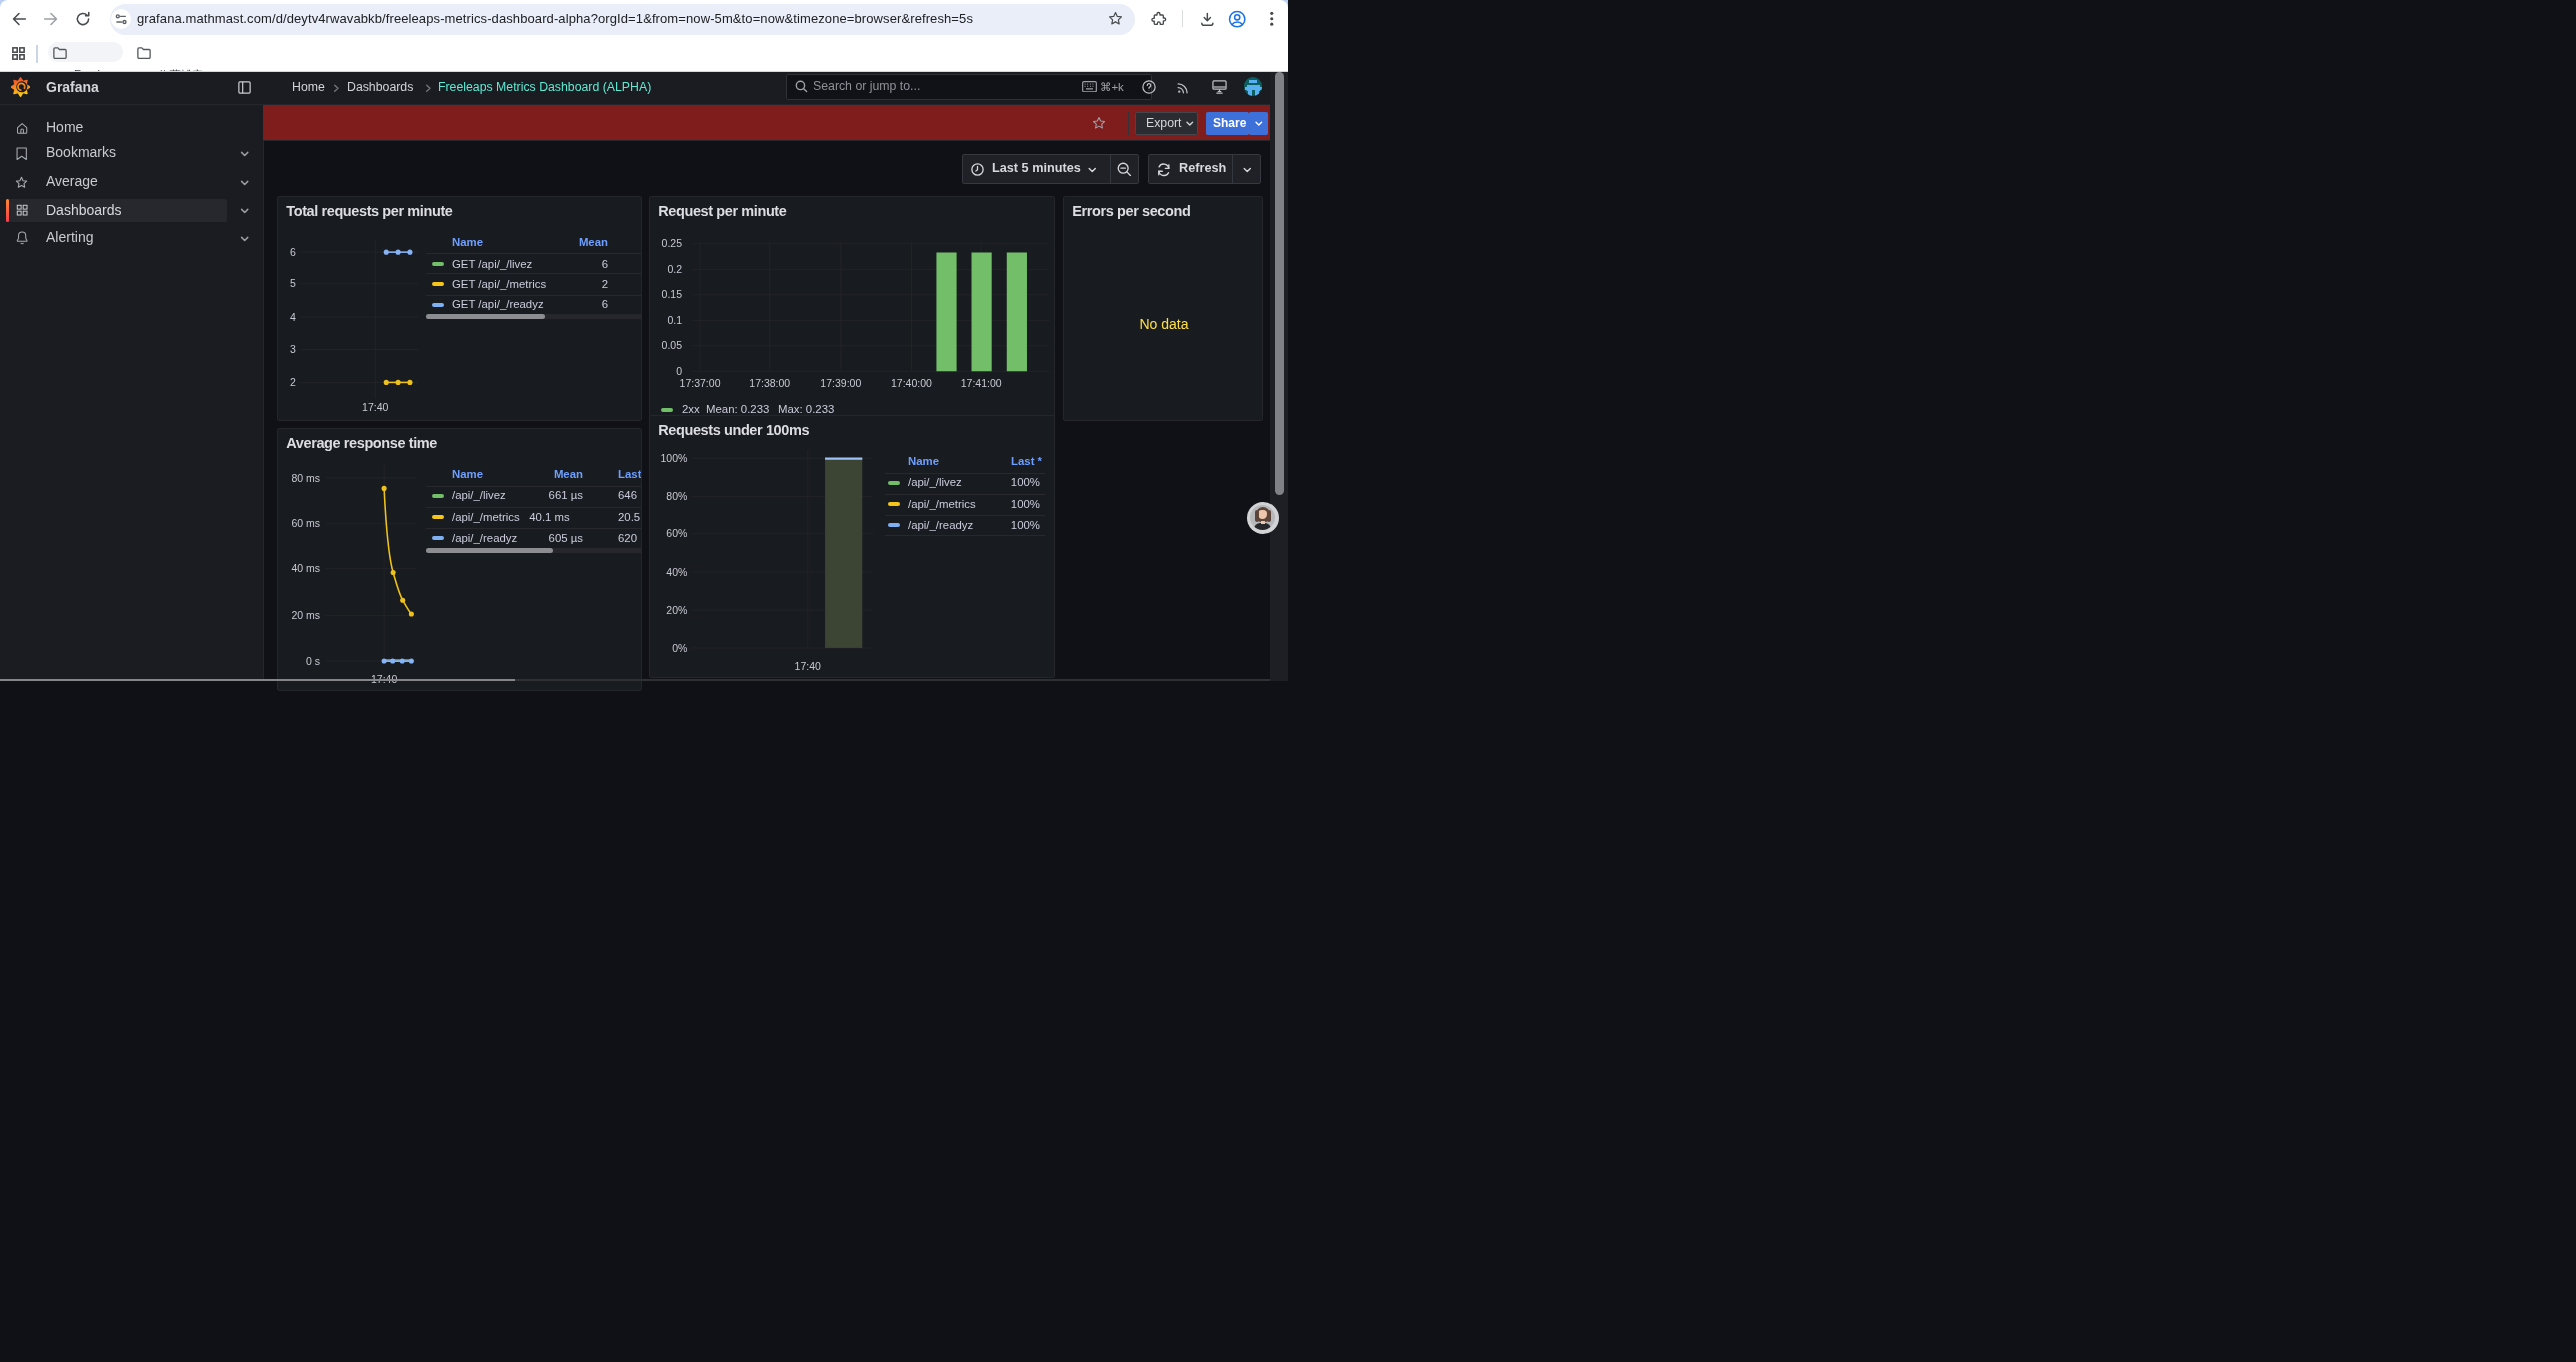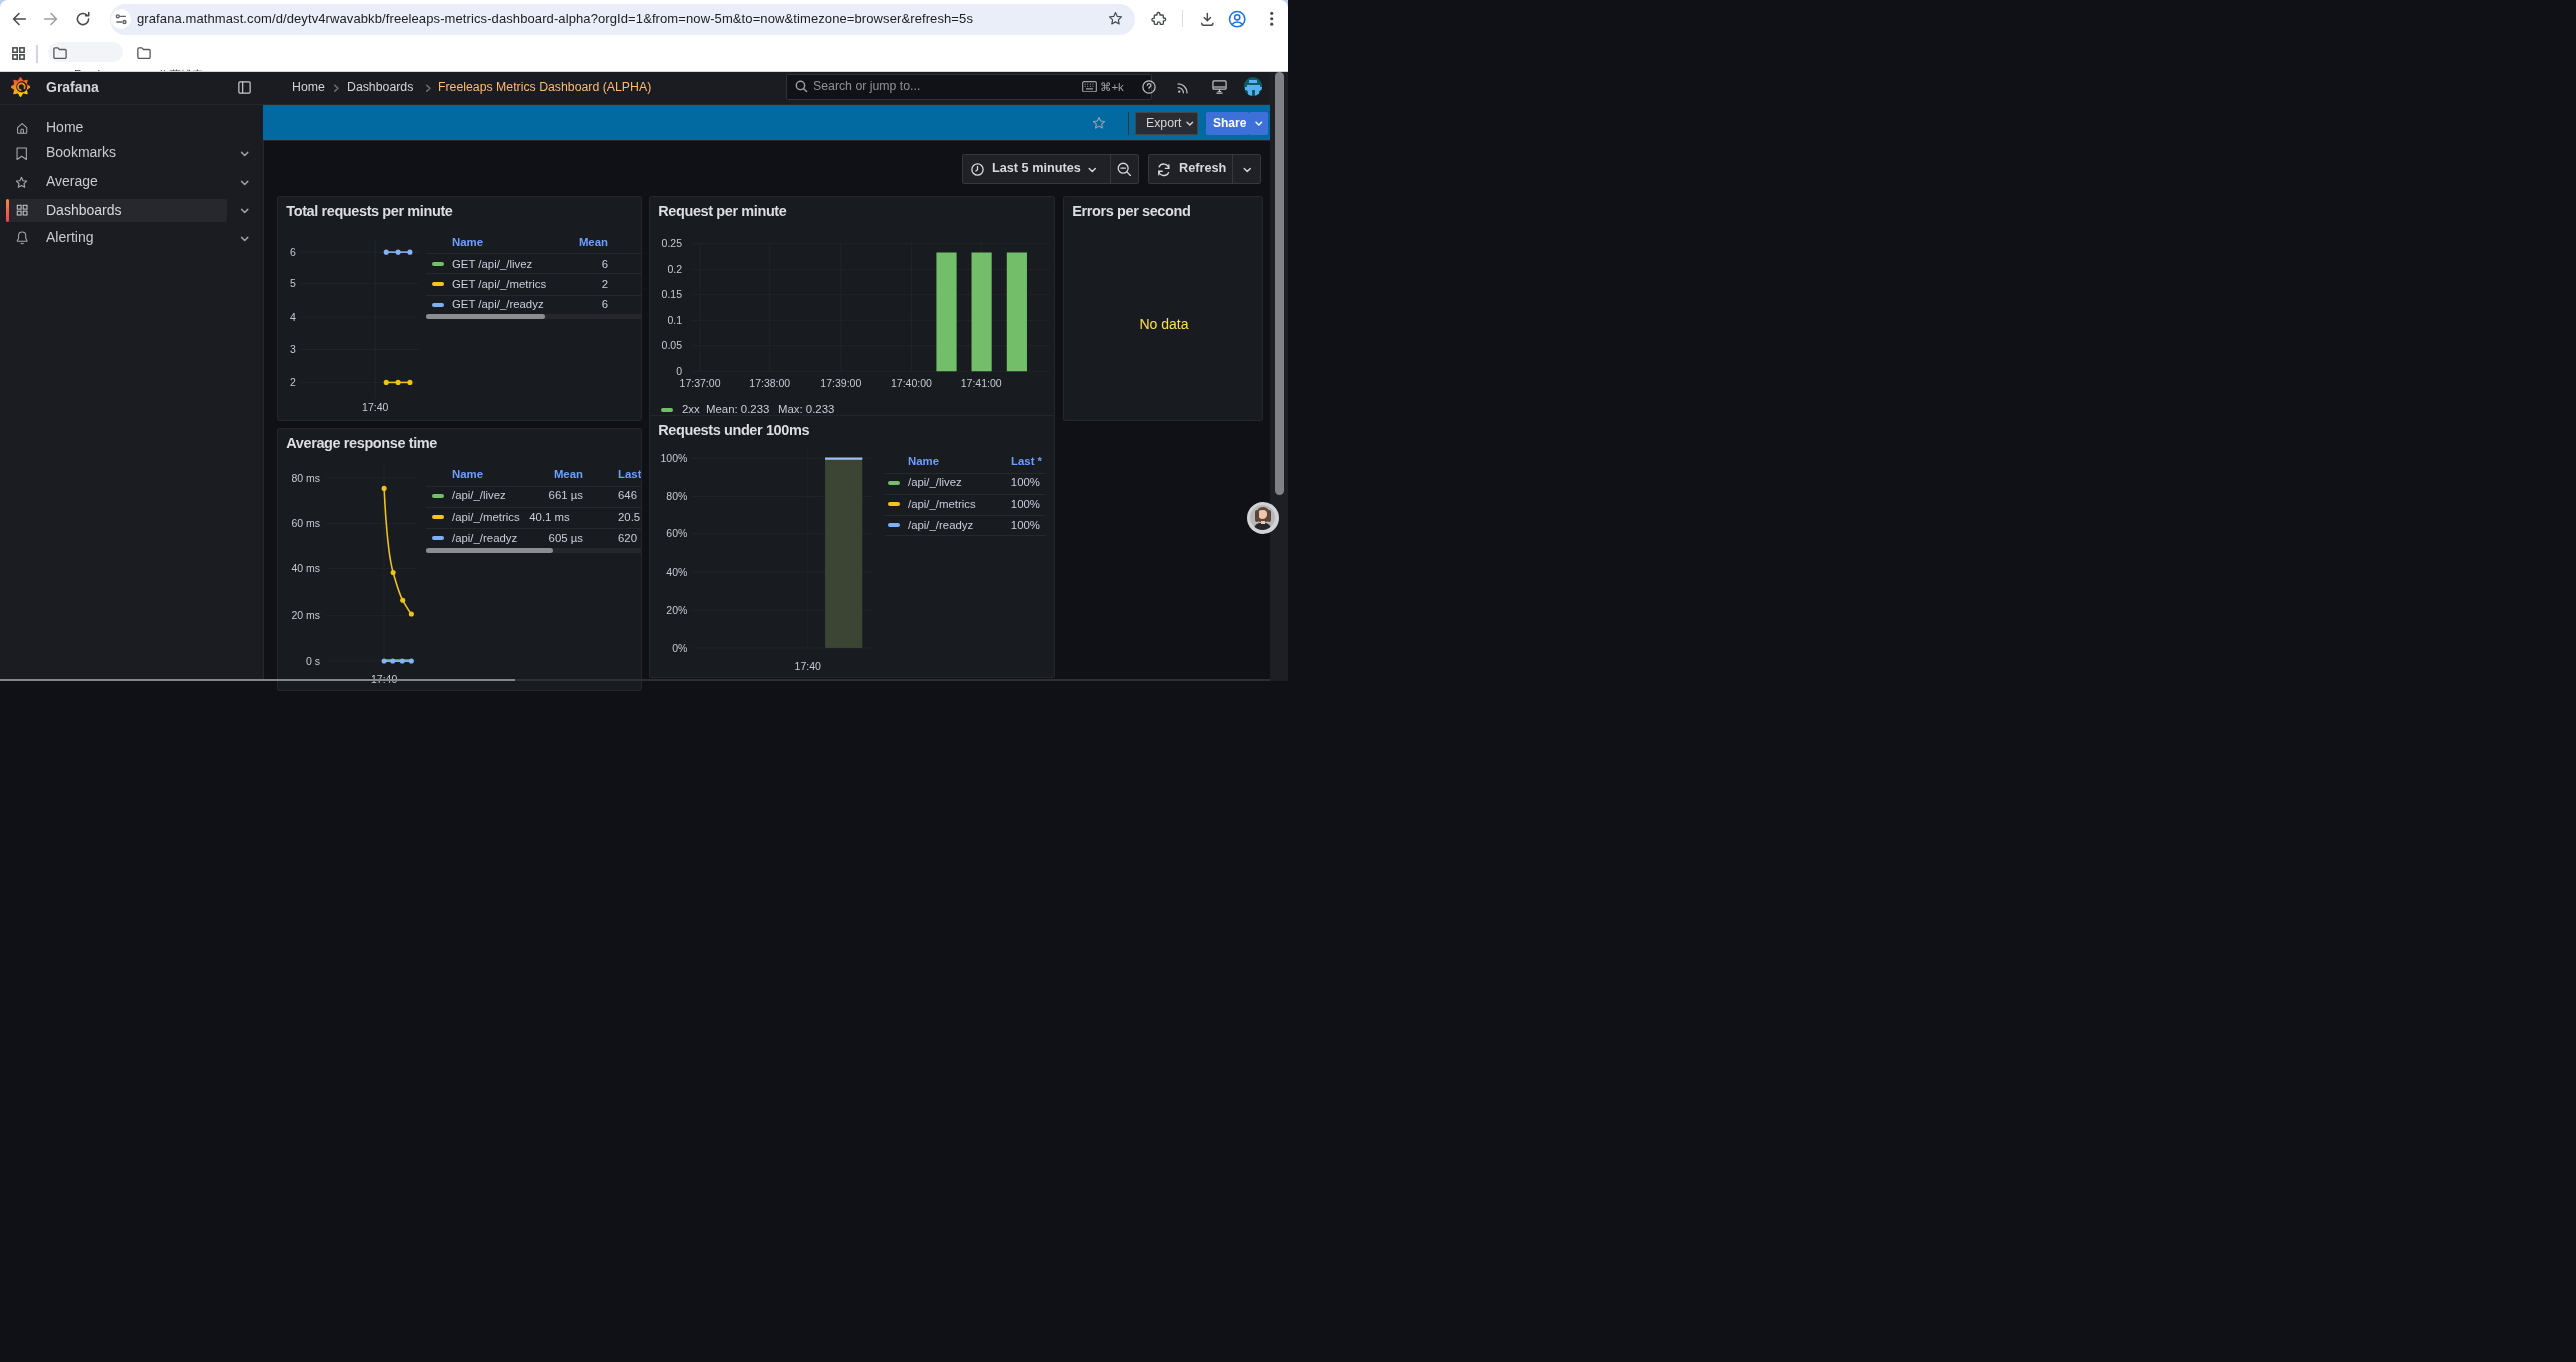--- a/index.html
+++ b/index.html
@@ -11,21 +11,21 @@
   #bm{position:absolute;left:0;top:37px;width:1288px;height:35px;}
   .bmtext{position:absolute;top:10.5px;font-size:11.4px;color:#3c4043;margin-top:20px;}
   
   #app{position:absolute;left:0;top:72px;width:1288px;height:609px;background:#101116;}
   #sidebar{position:absolute;left:0;top:0;width:263px;height:609px;background:#1b1c21;border-right:0.9px solid #26272c;}
   #slogo{position:absolute;left:0;top:0;width:263px;height:32px;border-bottom:0.9px solid #26272c;}
   .sitem{position:absolute;left:0;width:262px;height:28px;}
   .sitext{position:absolute;left:46px;top:5.3px;font-size:14px;color:#c9cad0;}
   .schev{position:absolute;left:239px;top:8.8px;}
   #navbar{position:absolute;left:263px;top:0;width:1025px;height:32px;background:#1b1c21;border-bottom:0.9px solid #26272c;}
-  #actbar{position:absolute;left:263px;top:33px;width:1025px;height:35px;background:#0369a1;border-bottom:0.9px solid #26272c;}
+  #actbar{position:absolute;left:263px;top:33px;width:1025px;height:35px;background:#7f1d1d;border-bottom:0.9px solid #26272c;}
   .crumb{font-size:12.3px;}
   #search{position:absolute;left:523px;top:1.7px;width:356px;height:24px;background:#111217;border:0.9px solid #2f3237;border-radius:1.8px;padding-left:8px;}
   .btn{position:absolute;border-radius:1.8px;box-sizing:border-box;}
   .panel{position:absolute;background:#181b1f;border:0.9px solid #25262b;border-radius:1.8px;box-sizing:border-box;}
   .ptitle{position:absolute;left:8.3px;top:6.1px;font-size:14.5px;font-weight:700;color:#dcdde2;letter-spacing:-0.4px;}
   .leg-h{position:absolute;font-size:11.4px;font-weight:700;color:#6e9fff;white-space:nowrap;}
   .leg-t{position:absolute;font-size:11.4px;color:#ccccdc;white-space:nowrap;}
   .dash{position:absolute;width:12.3px;height:4px;border-radius:2.2px;}
   .sep{position:absolute;background:#26282d;height:0.9px;}
   svg{display:block}
@@ -183,21 +183,21 @@
 
   <div id="navbar">
     <div class="abs crumb" style="left:29px;top:8.3px;color:#d2d3d8;">Home</div>
     <svg class="abs" style="left:68px;top:10.5px" width="10.5" height="10.5" viewBox="0 0 12 12" fill="none" stroke="#73747c" stroke-width="1.6" stroke-linecap="round" stroke-linejoin="round">
         <path d="M4.2 2.5L8 6l-3.8 3.5"></path>
       </svg>
     <div class="abs crumb" style="left:84px;top:8.3px;color:#d2d3d8;">Dashboards</div>
     <svg class="abs" style="left:160px;top:10.5px" width="10.5" height="10.5" viewBox="0 0 12 12" fill="none" stroke="#73747c" stroke-width="1.6" stroke-linecap="round" stroke-linejoin="round">
         <path d="M4.2 2.5L8 6l-3.8 3.5"></path>
       </svg>
-    <div class="abs crumb" style="left:175px;top:8.3px;color:#fdba74;">Freeleaps Metrics Dashboard (ALPHA)</div>
+    <div class="abs crumb" style="left:175px;top:8.3px;color:#5eead4;">Freeleaps Metrics Dashboard (ALPHA)</div>
     <div id="search">
       <svg class="abs" style="left:8px;top:5.7px" width="13" height="13" viewBox="0 0 15 15" fill="none" stroke="#9fa1a8" stroke-width="1.6" stroke-linecap="round">
           <circle cx="6.3" cy="6.3" r="4.8"></circle>
           <path d="M10 10l3.4 3.4"></path>
         </svg>
       <div class="abs" style="left:26px;top:4.4px;font-size:12.3px;color:#8f9098;">Search or jump to...</div>
       <svg class="abs" style="left:295px;top:6.1px" width="15" height="11.4" viewBox="0 0 17 13" fill="none" stroke="#9fa1a8" stroke-width="1.3">
           <rect x="0.7" y="0.7" width="15.6" height="11.6" rx="1.5"></rect>
           <path d="M3 3.5h.9M6 3.5h.9M9 3.5h.9M12 3.5h.9M3 6.2h.9M6 6.2h.9M9 6.2h.9M12 6.2h.9M4.5 9h8"></path>
         </svg>

